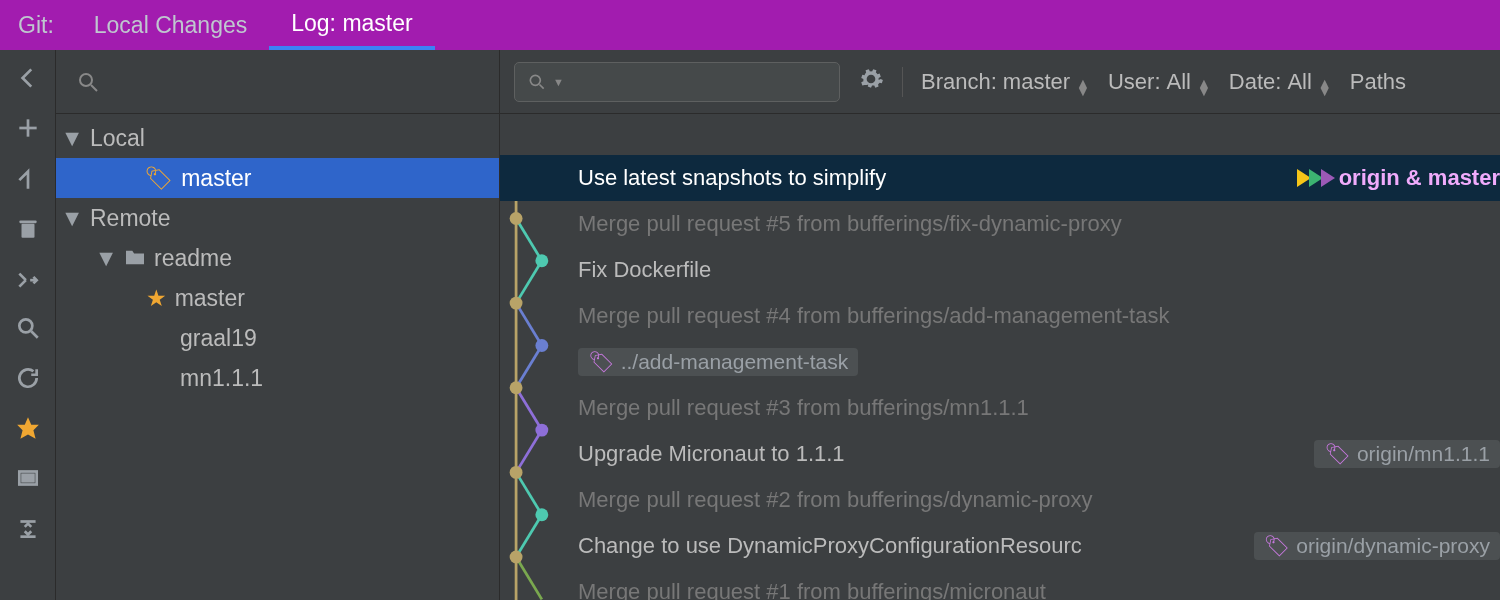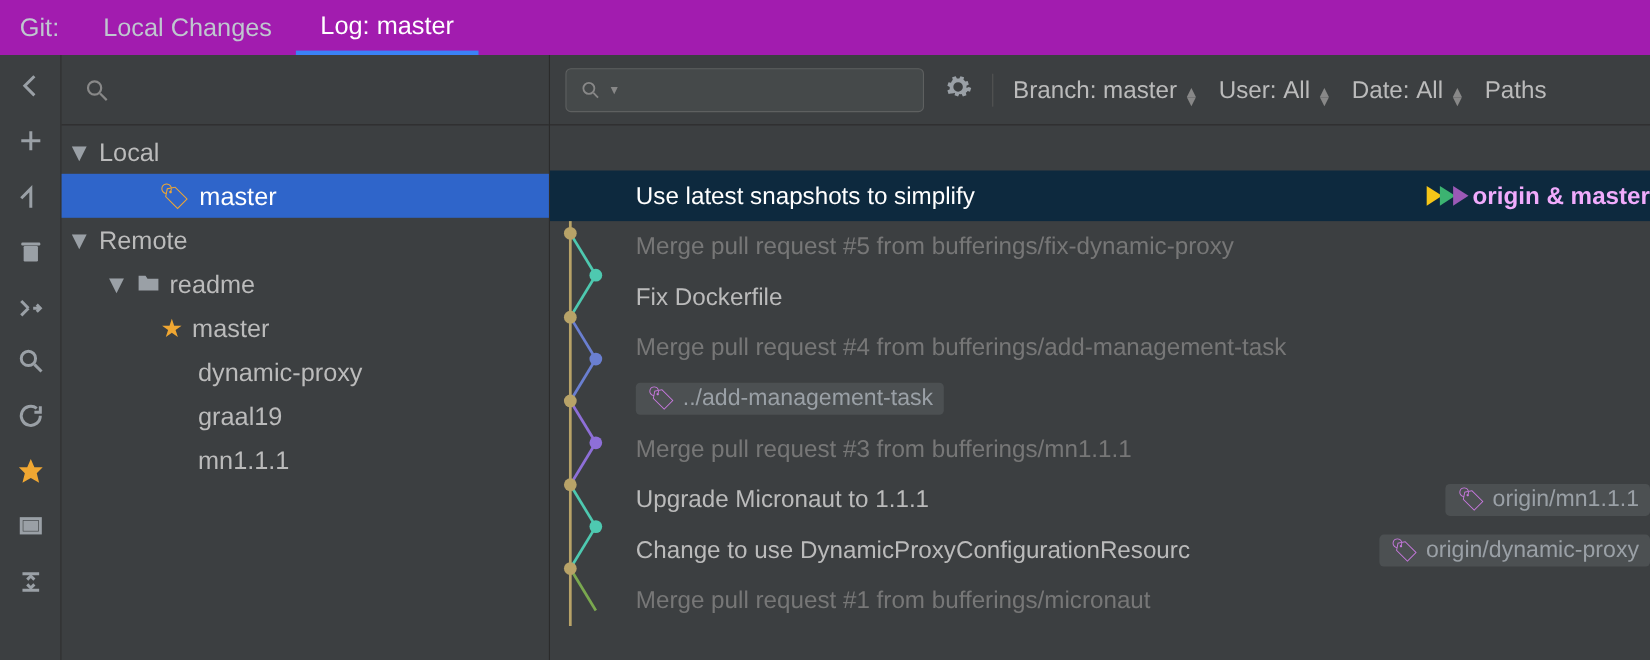--- a/index.html
+++ b/index.html
@@ -200,24 +200,20 @@
             </svg>
         </span>
         <span>readme</span>
       </div>
       <div class="treerow indent2">
         <span style="width:10px"></span>
         <span class="staricon">★</span>
         <span>master</span>
       </div>
       <div id="remote-branches">
-          <div class="treerow indent3">
-            <span style="width:10px"></span>
-            <span>dynamic-proxy</span>
-          </div>
           <div class="treerow indent3">
             <span style="width:10px"></span>
             <span>graal19</span>
           </div>
           <div class="treerow indent3">
             <span style="width:10px"></span>
             <span>mn1.1.1</span>
           </div>
         </div>
     </div>
@@ -306,20 +302,23 @@
           <div class="crow">
             <span class="badge"><span class="tg">🏷</span>../add-management-task</span>
           </div>
           <div class="crow merge">
             <span class="msg">Merge pull request #3 from bufferings/mn1.1.1</span>
           </div>
           <div class="crow">
             <span class="msg">Upgrade Micronaut to 1.1.1</span>
             <span class="badge"><span class="tg">🏷</span>origin/mn1.1.1</span>
           </div>
+          <div class="crow merge">
+            <span class="msg">Merge pull request #2 from bufferings/dynamic-proxy</span>
+          </div>
           <div class="crow">
             <span class="msg">Change to use DynamicProxyConfigurationResourc</span>
             <span class="badge"><span class="tg">🏷</span>origin/dynamic-proxy</span>
           </div>
           <div class="crow merge">
             <span class="msg">Merge pull request #1 from bufferings/micronaut</span>
           </div>
         </div>
     </div>
   </div>

